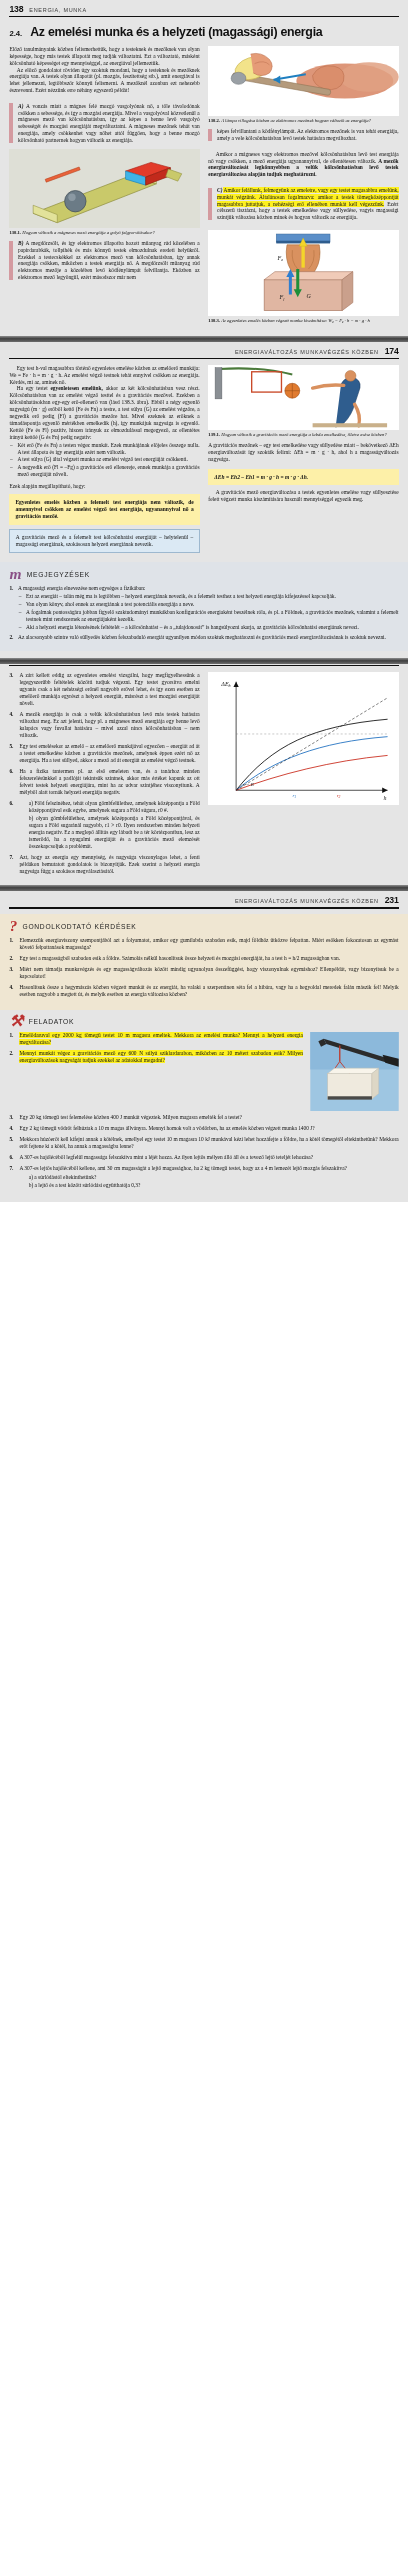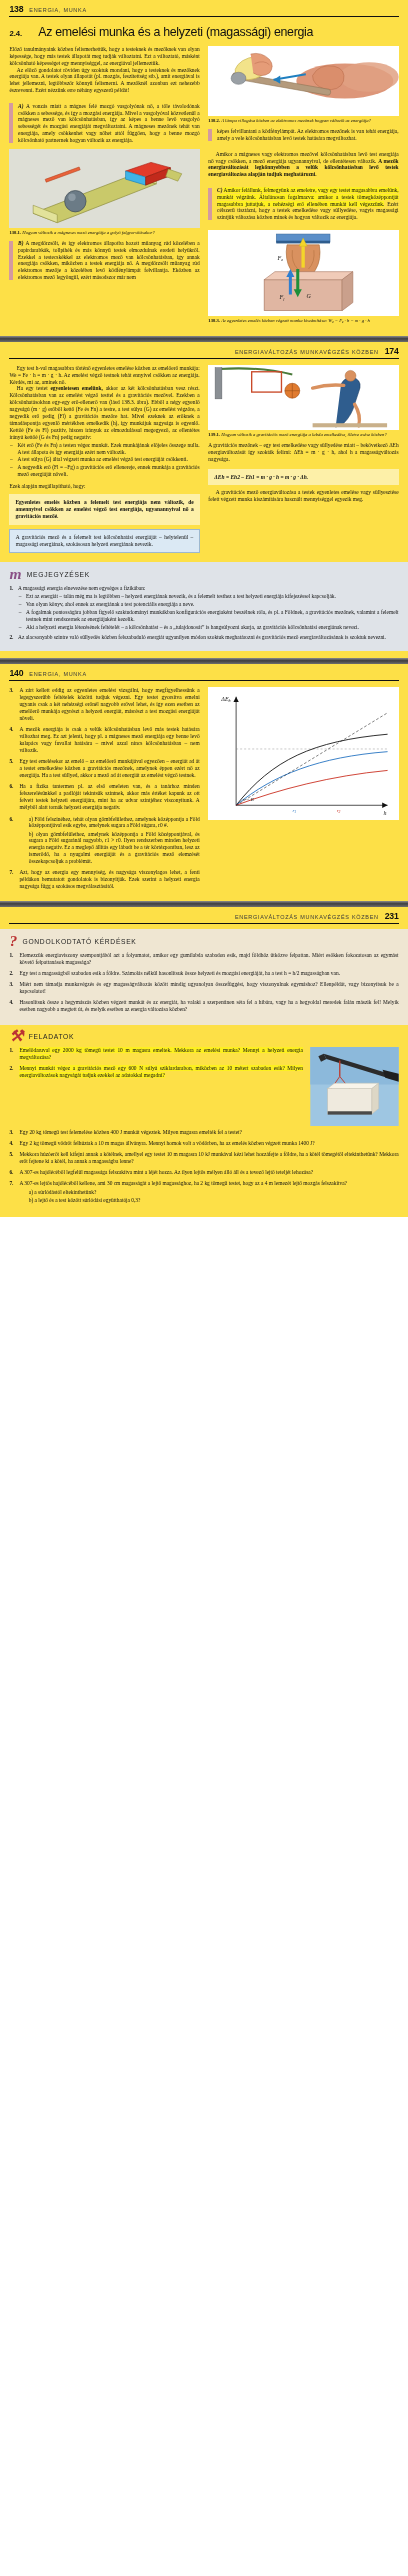--- a/index.html
+++ b/index.html
@@ -6,21 +6,21 @@
   html,body{margin:0;padding:0;background:#ffffff;}
   body{
     width:408px;
     font-family:"Liberation Serif", serif;
     color:#111;
     -webkit-font-smoothing:none;
   }
   .page{
     width:408px;
     position:relative;
-    background:#fde047;
+    background:#e5e5e5;
     box-sizing:border-box;
     overflow:hidden;
   }
   
   .runhead{
     display:flex;
     align-items:flex-end;
     gap:6px;
     padding:4px 9.4px 1.3px 9.4px;
     box-sizing:border-box;
@@ -44,33 +44,33 @@
   .rule{
     height:1.3px;
     background:#111;
     margin:0.7px 9.4px 0 9.4px;
   }
 
   
   .sect{
     display:flex;
     align-items:baseline;
-    gap:16px;
+    gap:8px;
     margin:8.7px 9.4px 7.4px 9.4px;
   }
   .sect .num{
     font-family:"Liberation Sans", sans-serif;
     font-size:7.7px;
     font-weight:bold;
     color:#111;
   }
   .sect .ttl{
     font-family:"Liberation Sans", sans-serif;
     font-size:12.4px;
-    font-weight:normal;
+    font-weight:bold;
     letter-spacing:-0.3px;
     color:#111;
     line-height:1.02;
   }
 
   
   .cols{
     display:flex;
     gap:8.7px;
     padding:0 9.4px;
@@ -449,24 +449,20 @@
         <span>Az alacsonyabb szintre való süllyedés közben felszabaduló energiát ugyanilyen módon szoktuk meghatározni és gravitációs mező energiaváltozásának is szoktuk nevezni.</span>
       </li>
     </ol>
   </div>
 
   <div class="sepbar"></div>
 </div>
 
 <div class="page">
 
-  <div class="runhead">
-    <span class="pno">140</span>
-    <span class="chap">ENERGIA, MUNKA</span>
-  </div>
   <div class="rule"></div>
 
   <div class="cols" style="margin-top:6px">
 
     <div class="col">
       <ol class="probs">
         <li>
           <span class="n">3.</span>
           <span>A zárt kellett eddig az egyenletes emelést vizsgálni, hogy megfigyelhessünk a legegyszerűbb feltételek közötti tudjuk végezni. Egy testet gyorsítva emelni ugyanis csak a két nehézségi erőnél nagyobb erővel lehet, és így ezen esetben az emelőerő munkája egyrészt a helyzeti energiát, másrészt a test mozgási energiáját növeli.</span>
         </li>

